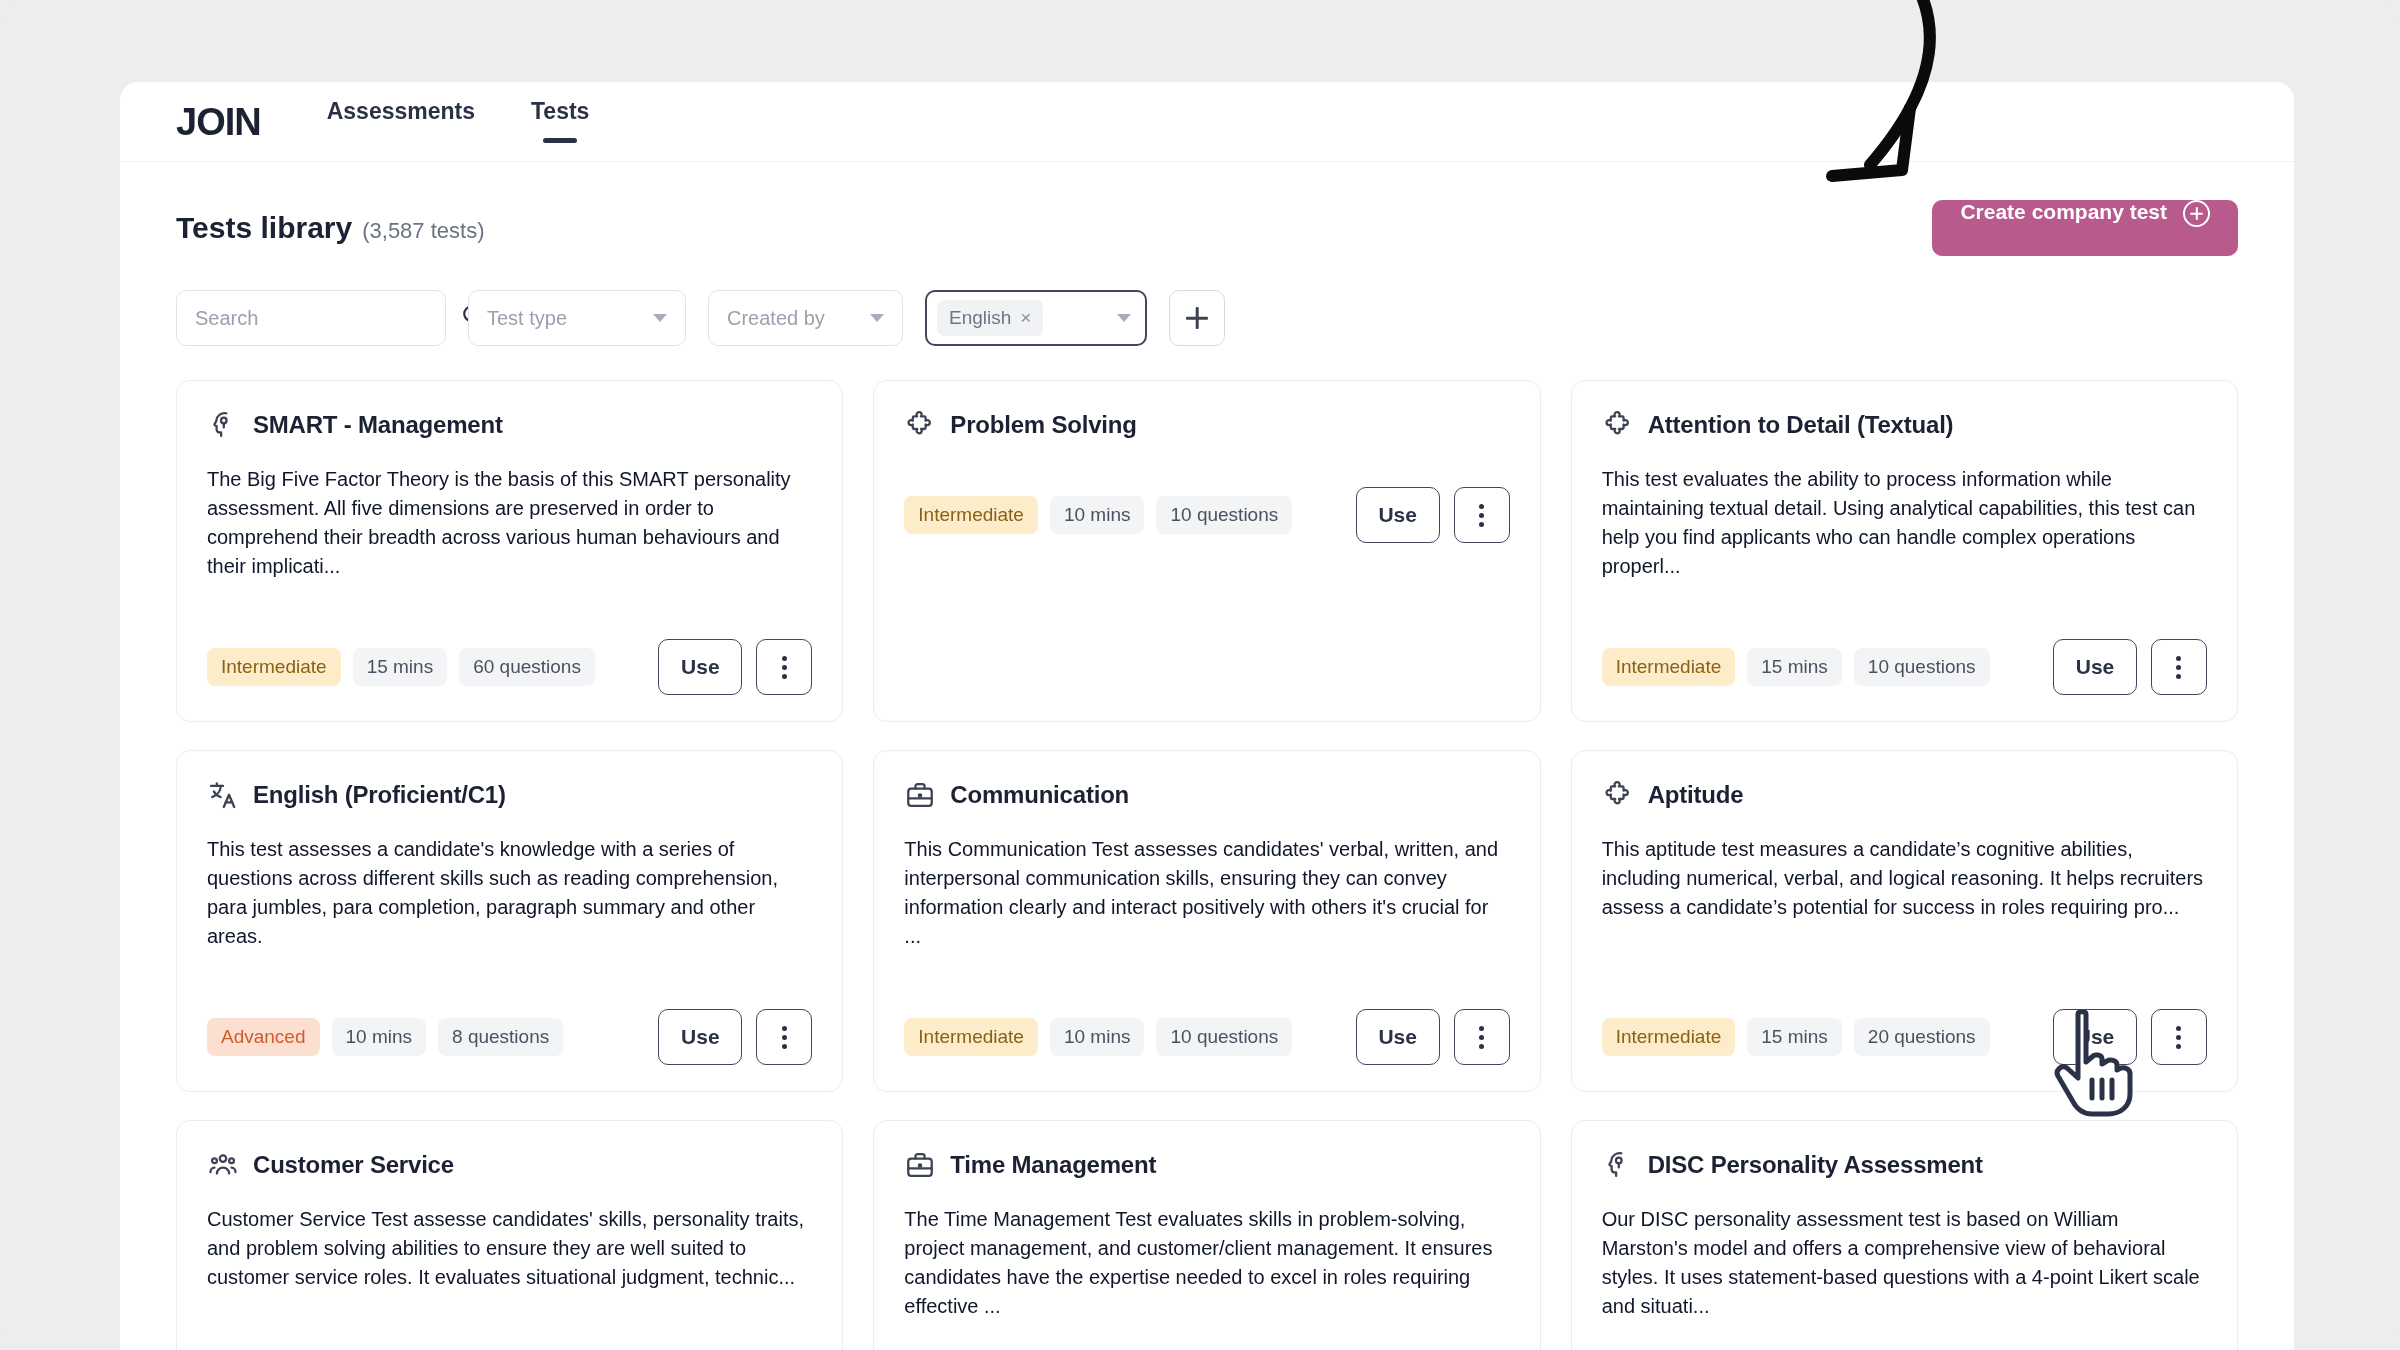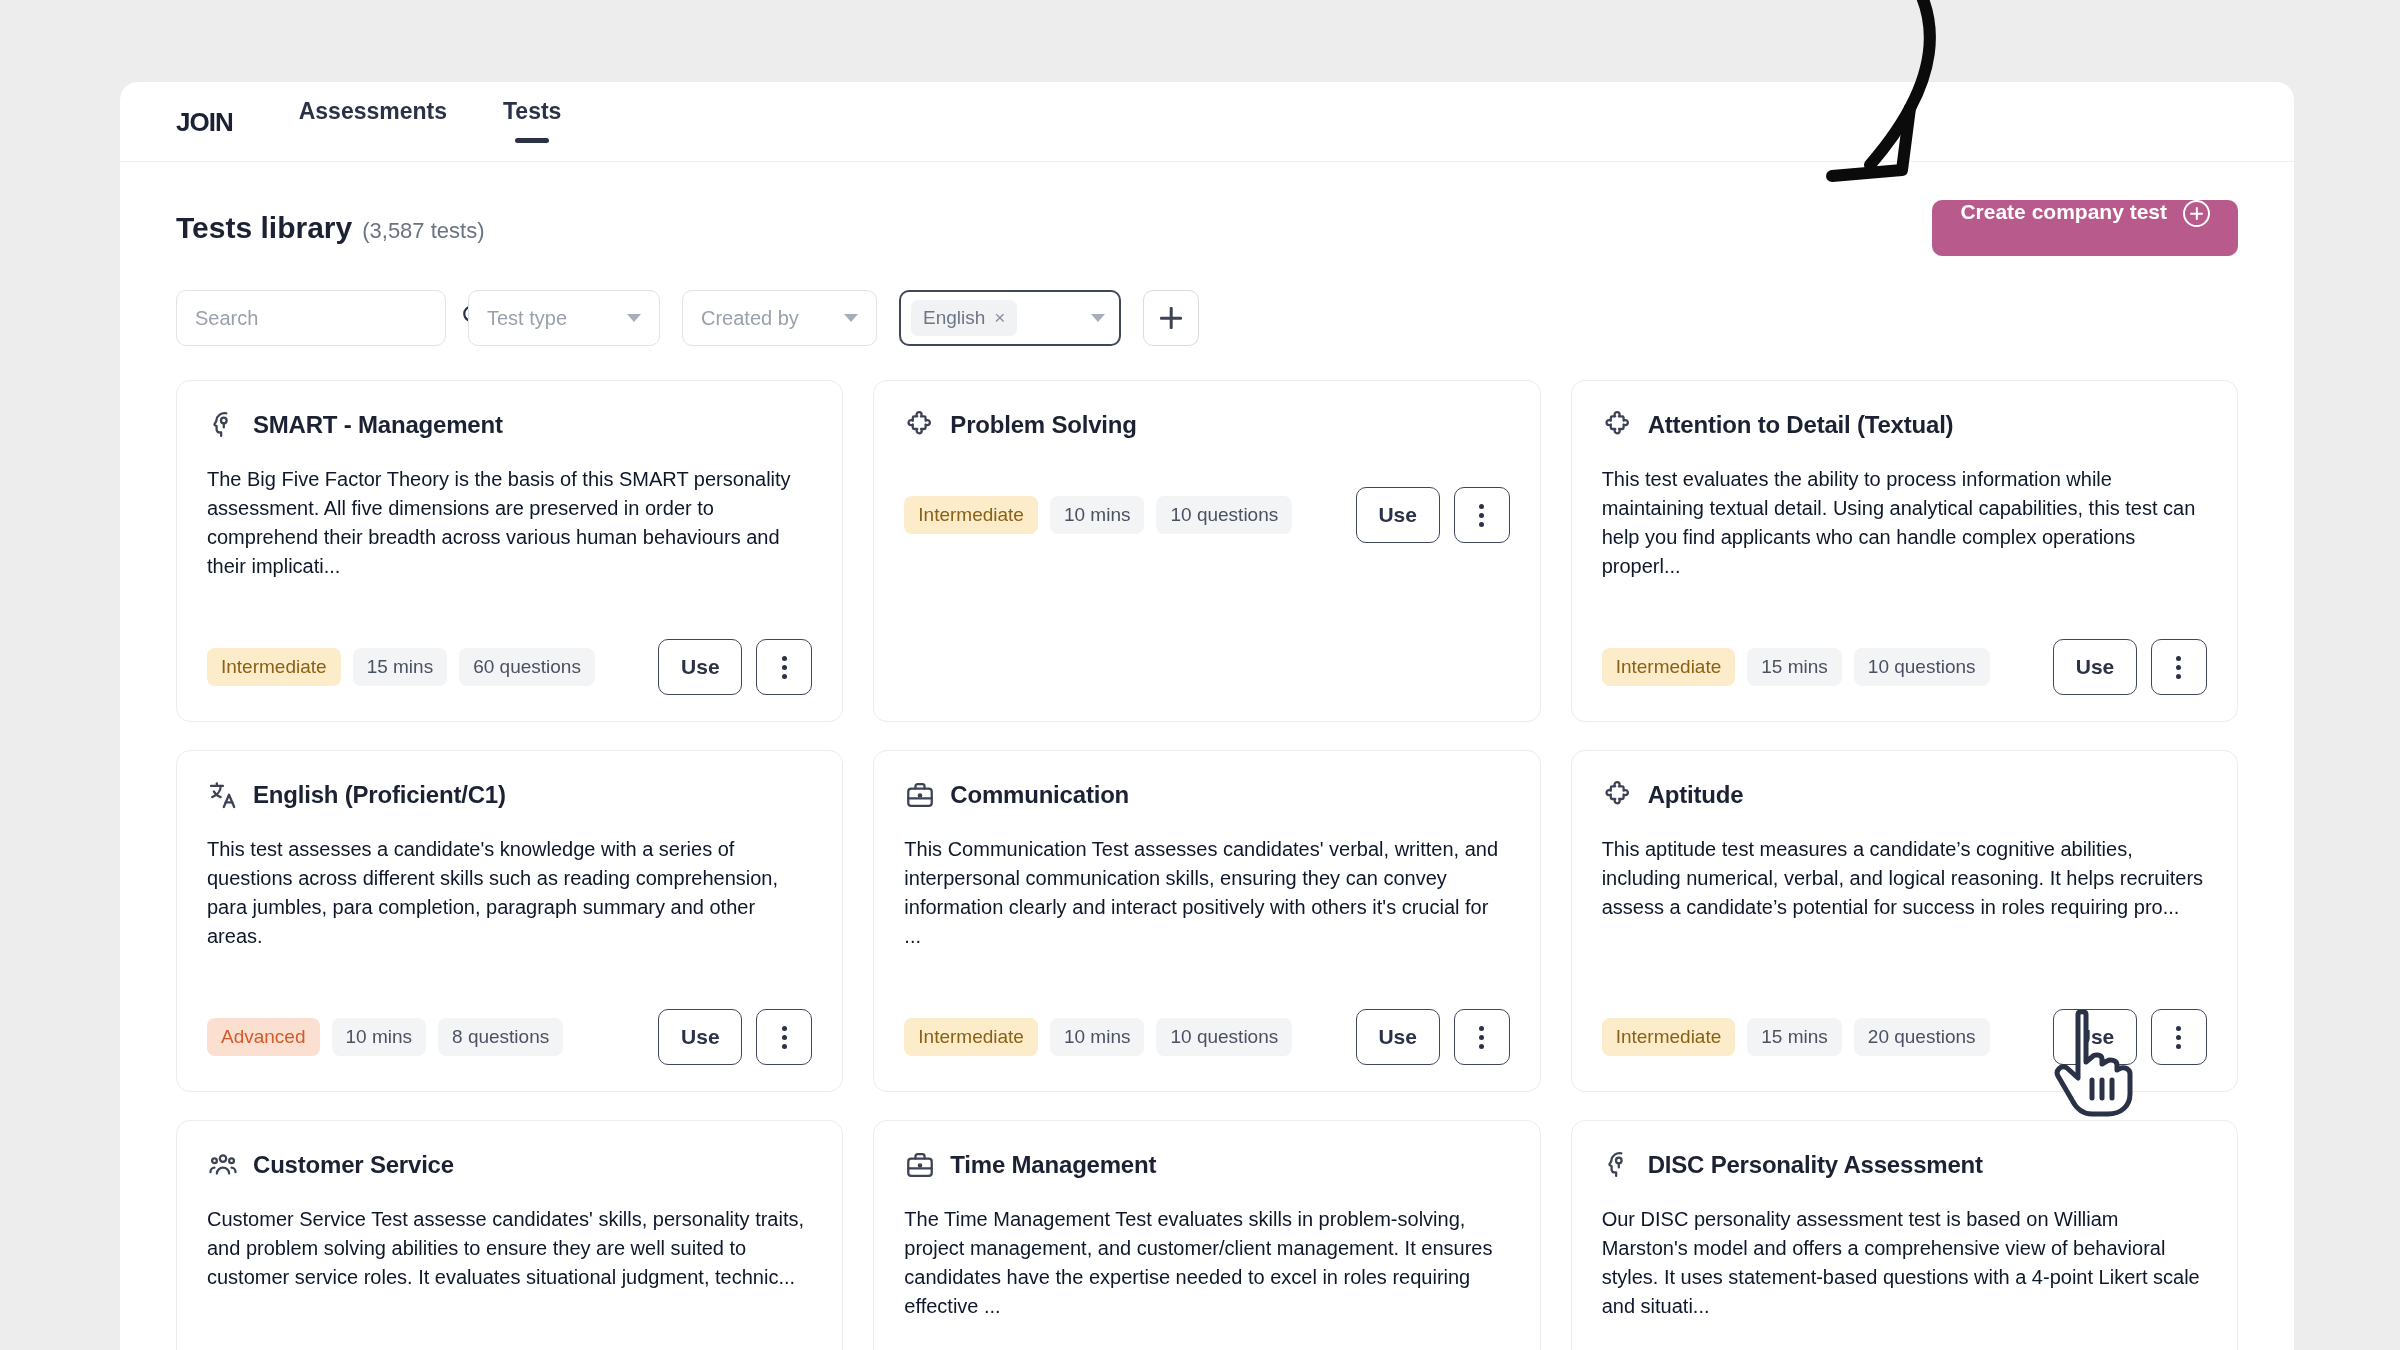--- a/index.html
+++ b/index.html
@@ -41,21 +41,21 @@
   .topbar {
     height: 80px;
     display: flex;
     align-items: center;
     padding: 0 56px;
     border-bottom: 1px solid #f0f0f2;
     position: relative;
   }
 
   .logo {
-    font-size: 26px;
+    font-size: 38px;
     font-weight: 800;
     letter-spacing: -1px;
     color: #1c2233;
     line-height: 1;
     margin-right: 64px;
     font-family: "Liberation Sans", sans-serif;
   }
 
   .nav-item {
     font-size: 23px;
@@ -172,21 +172,21 @@
     gap: 14px;
     padding: 0 18px;
     background: #fff;
     cursor: pointer;
   }
   .select-box .label {
     font-size: 20px;
     color: #9aa0ad;
     white-space: nowrap;
   }
-  .select-testtype { width: 192px; }
+  .select-testtype { width: 218px; }
   .select-createdby { width: 195px; }
   .select-lang {
     width: 222px;
     border-color: #41475a;
     border-width: 2px;
     padding: 0 14px 0 10px;
   }
 
   .chip {
     background: #f1f2f4;

